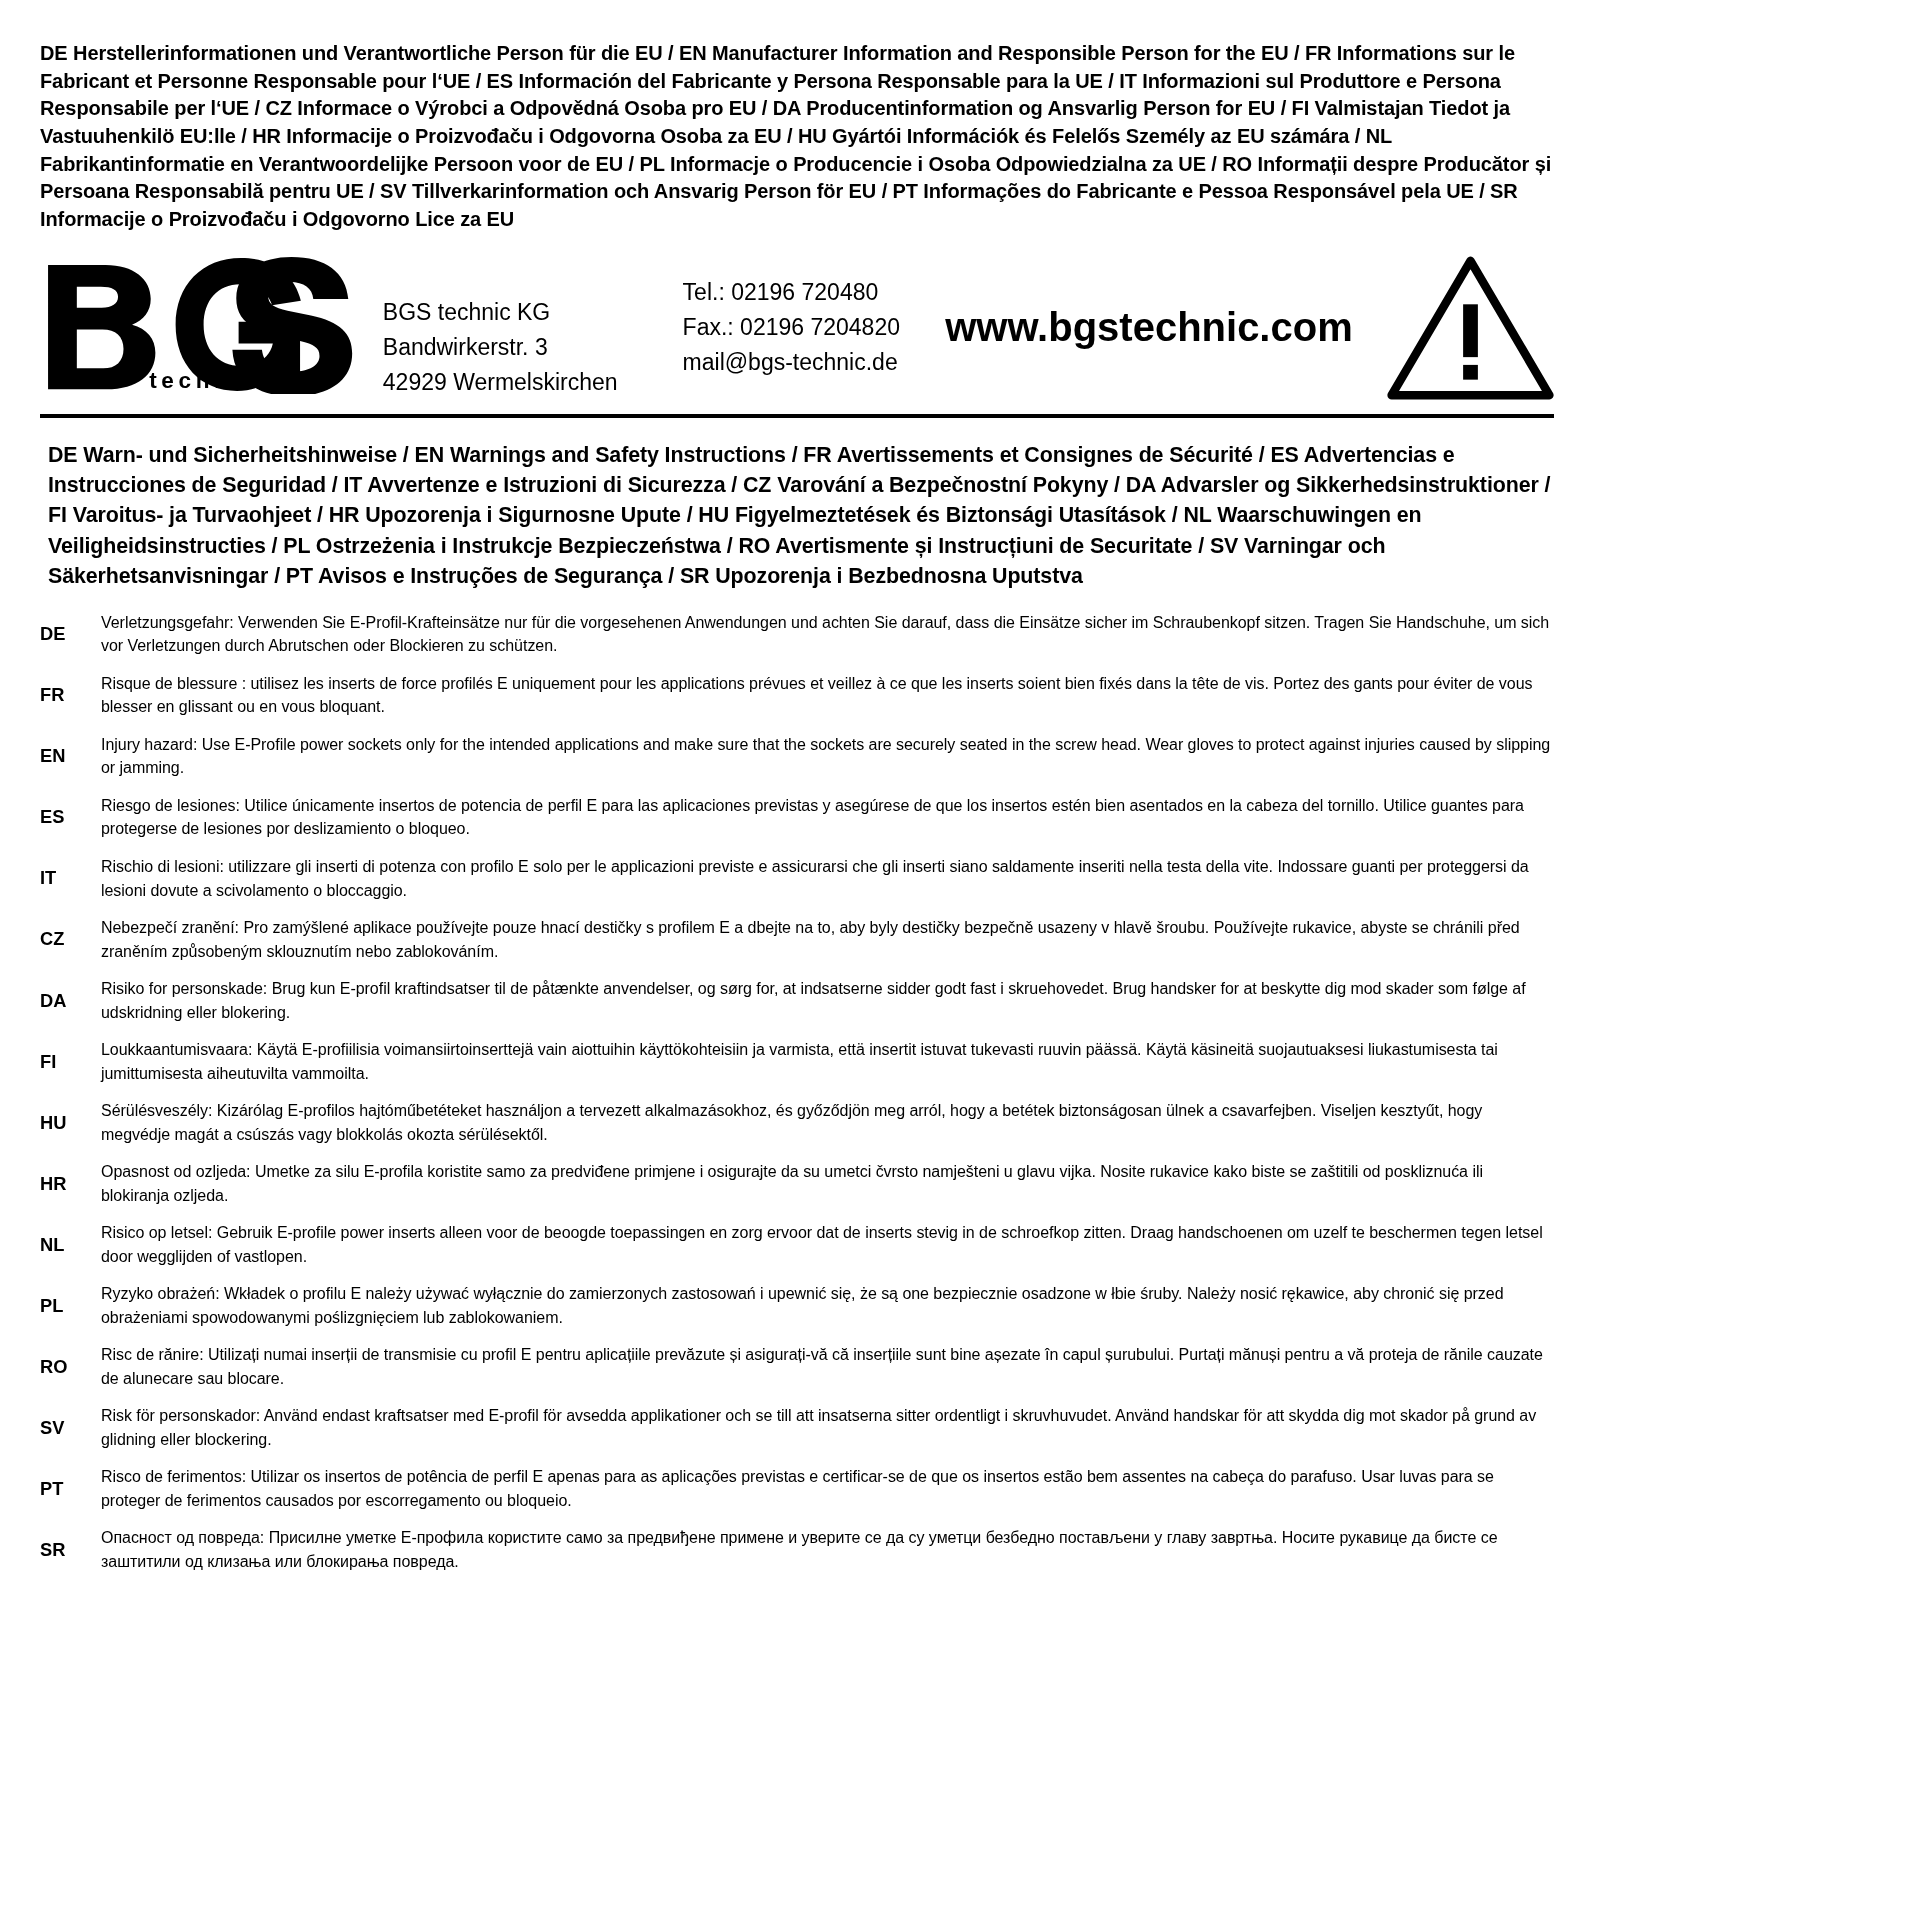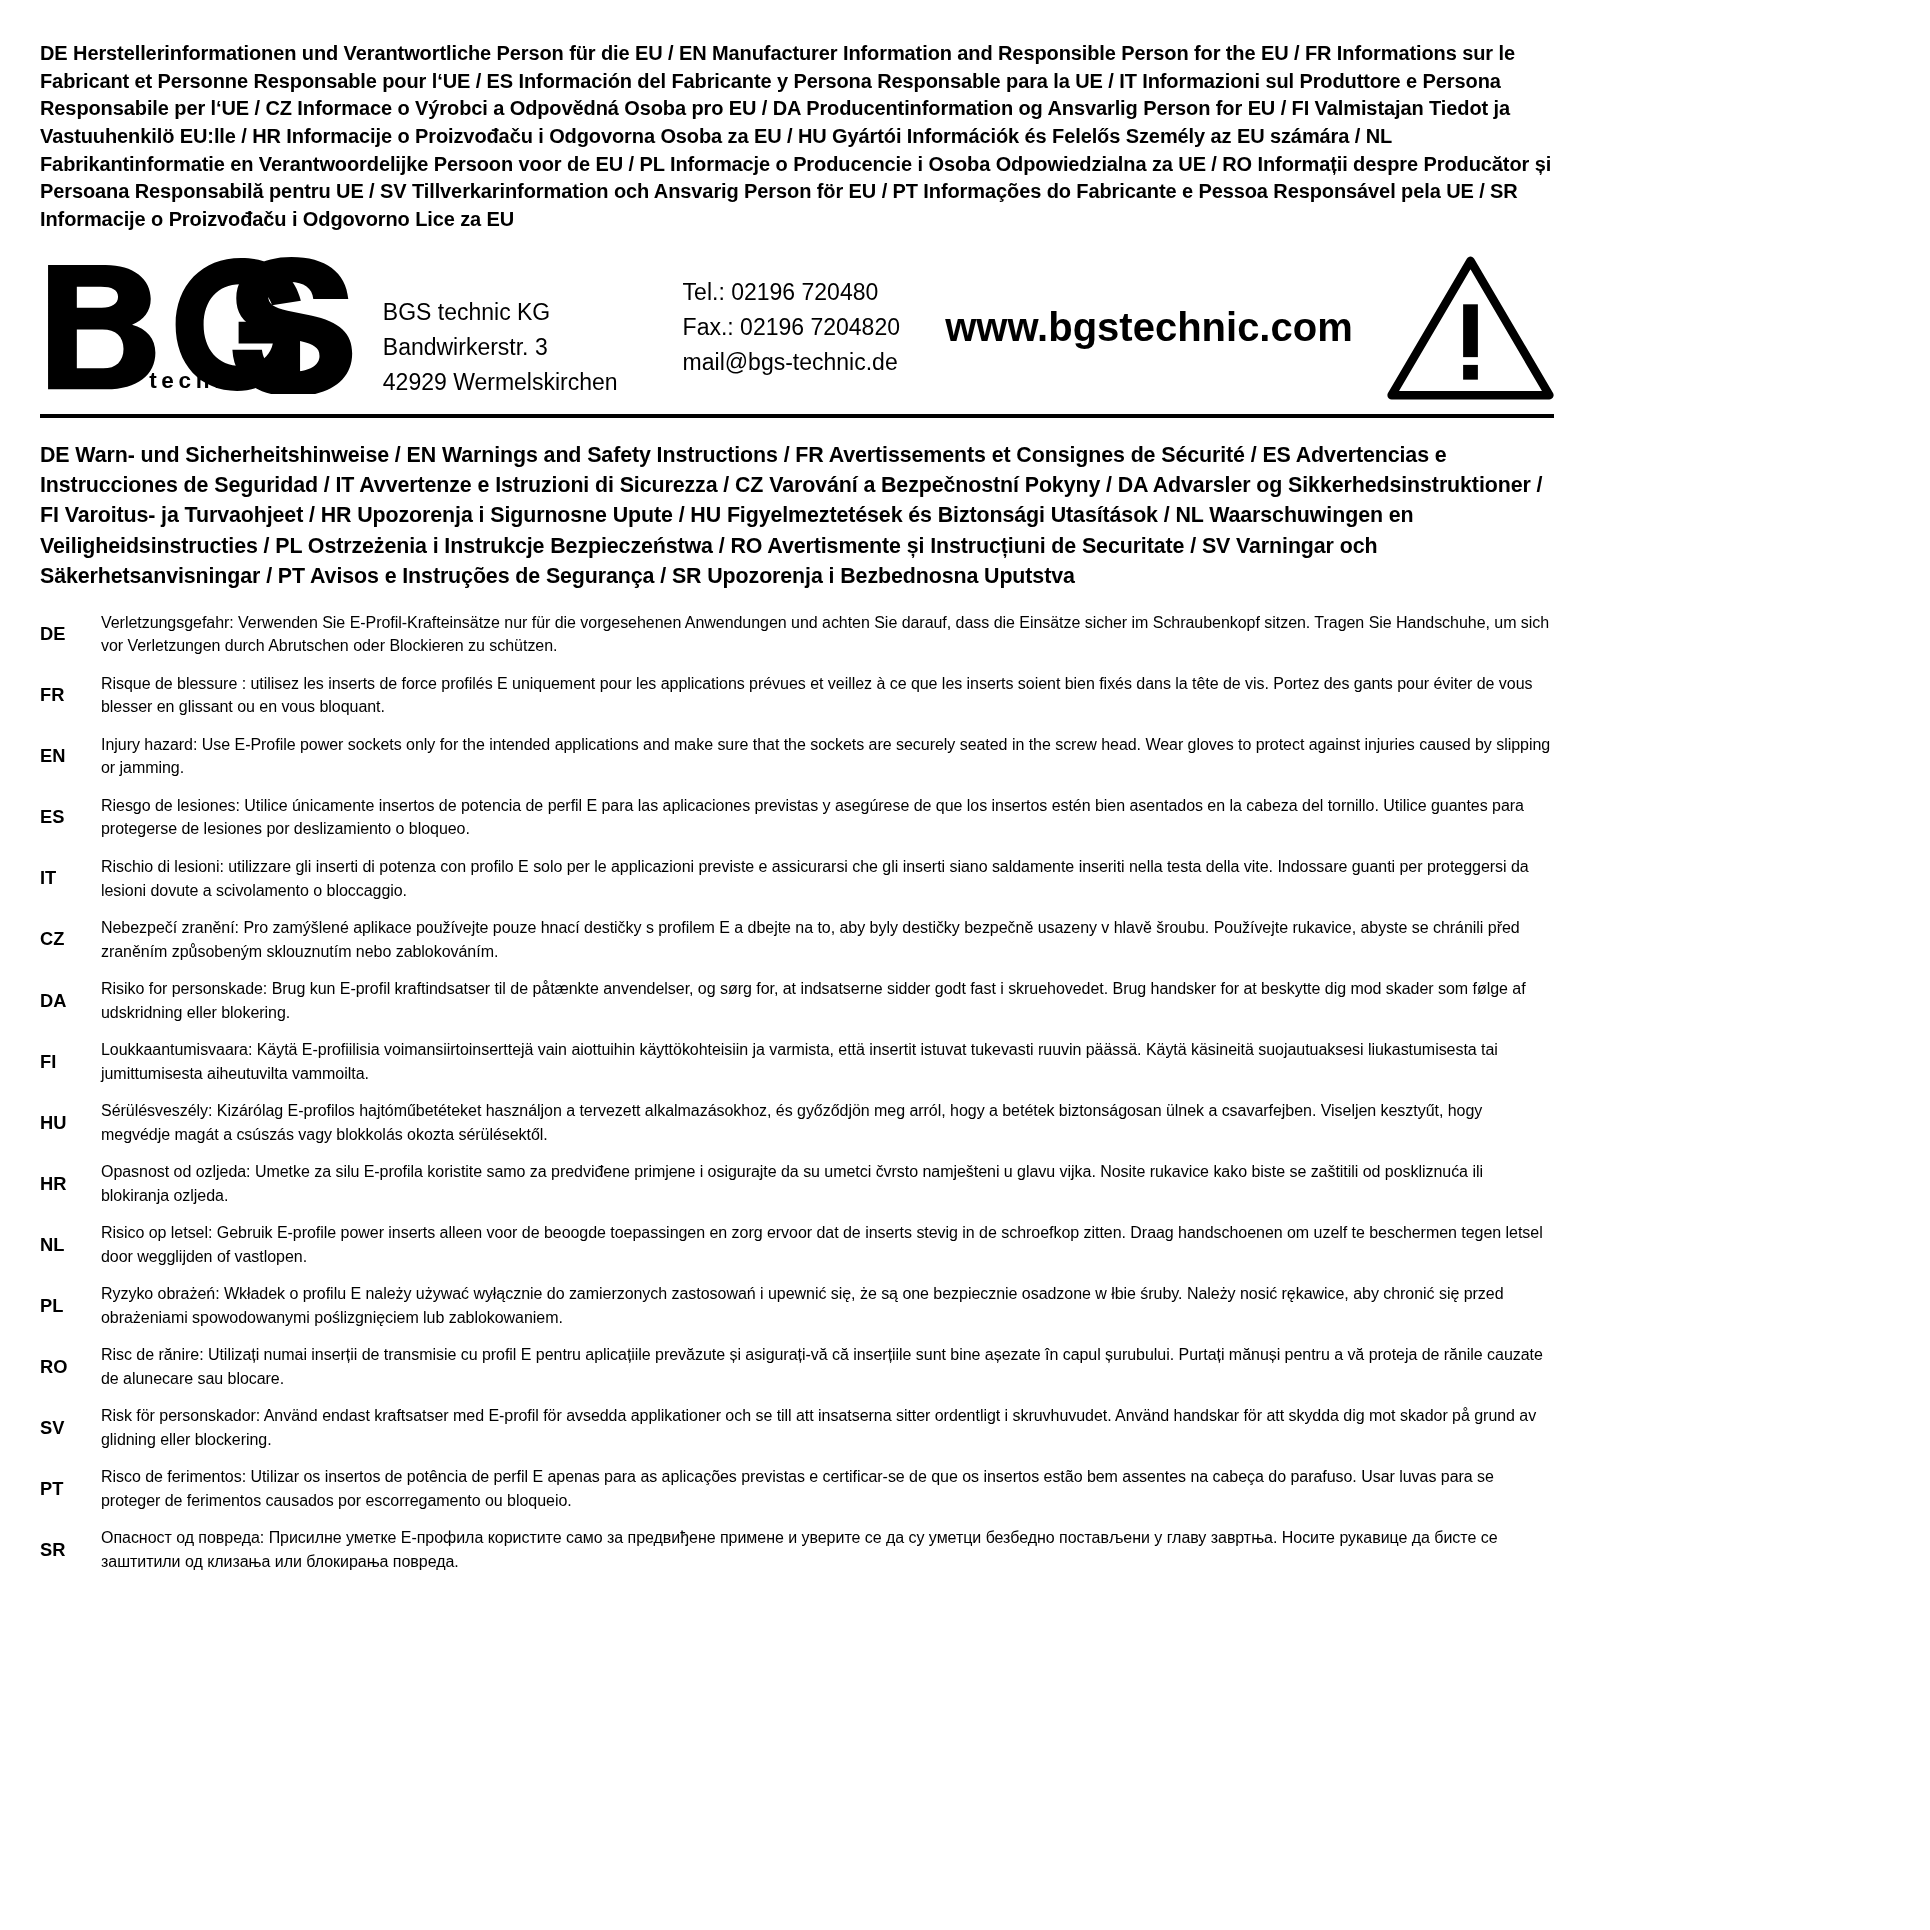--- a/index.html
+++ b/index.html
@@ -81,21 +81,21 @@
     border-top: 4.7px solid #000;
     margin: 4.7px 0 0 0;
   }
 
   
   .safety-heading {
     font-size: 21.4px;
     font-weight: bold;
     line-height: 1.41;
     letter-spacing: -0.1px;
-    margin: 22px 0 20px 0;
+    margin: 22px 0 20px 8px;
   }
 
   
   .instructions {
     margin-top: 11px;
   }
   .instr-row {
     display: flex;
     align-items: center;
     margin-bottom: 14px;

